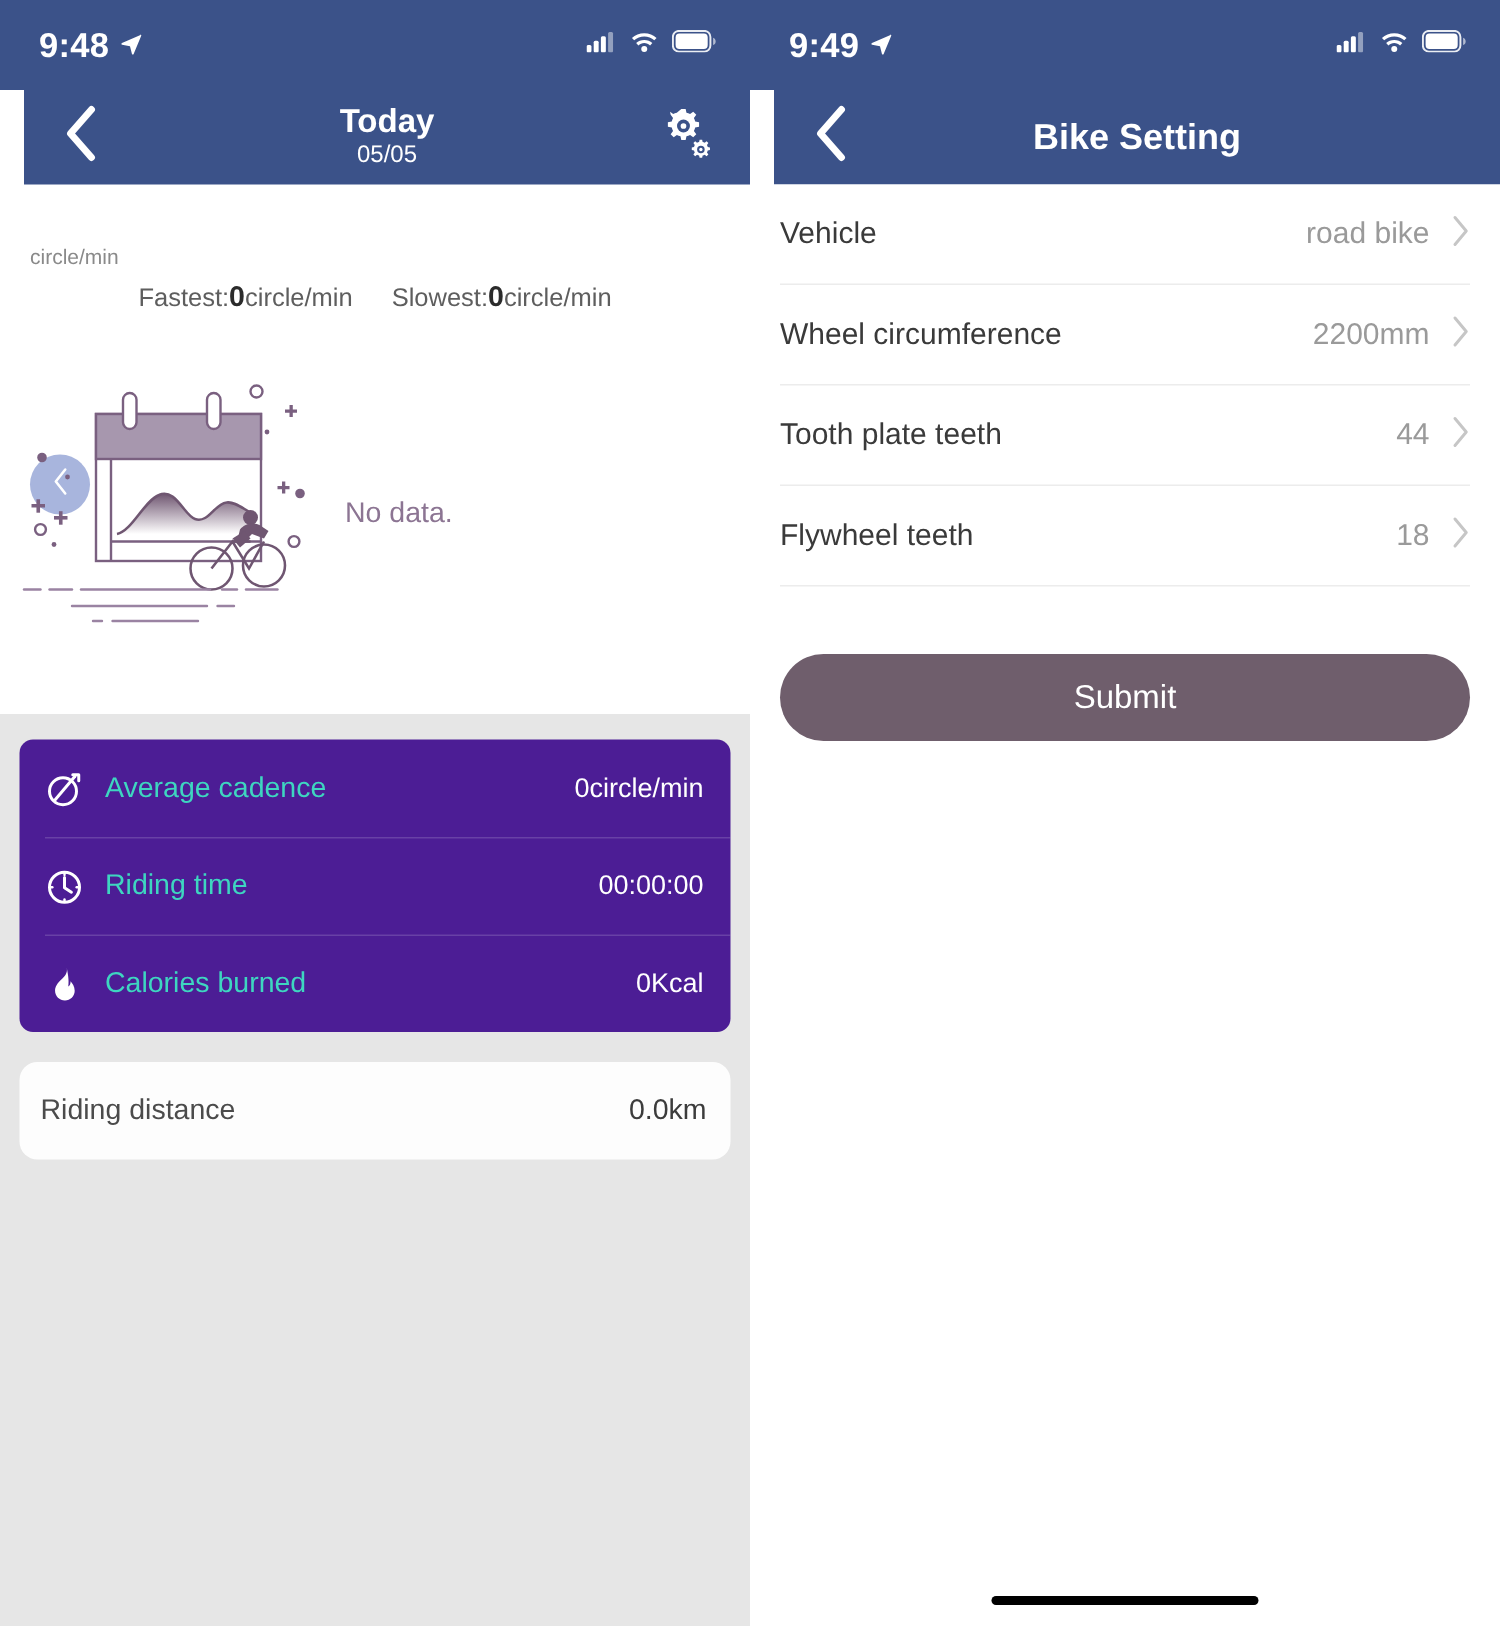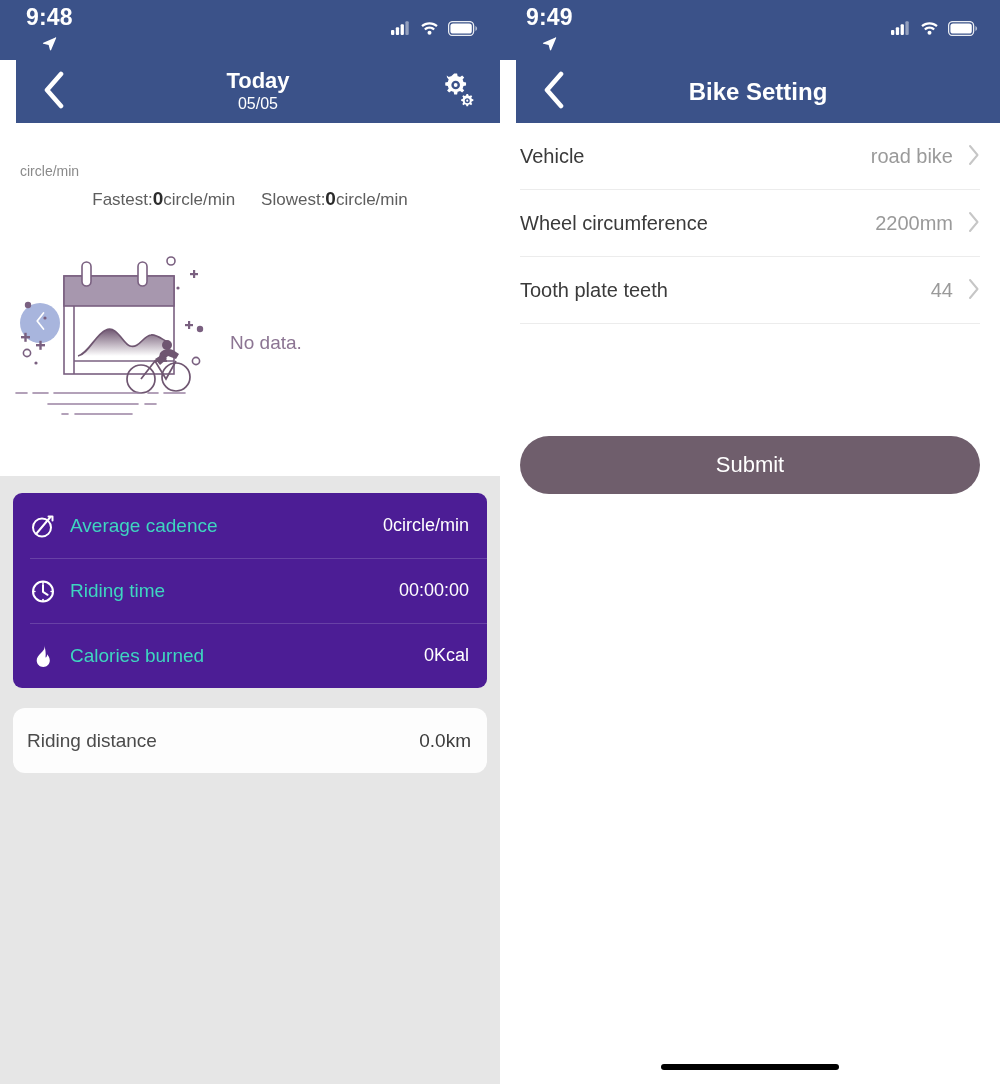--- a/index.html
+++ b/index.html
@@ -15,21 +15,21 @@
   .screens { display: flex; width: 1000px; height: 1084px; }
   .screen { width: 500px; height: 1084px; position: relative; overflow: hidden; }
 
   
   .statusbar {
     height: 60px; background: #3b5289;
     display: flex; align-items: center; justify-content: space-between;
     padding: 0 22px 0 26px; box-sizing: border-box;
     position: relative;
   }
-  .sb-left { display: flex; align-items: center; gap: 7px; flex-direction: column; }
+  .sb-left { display: flex; align-items: flex-end; gap: 7px; }
   .sb-time {
     color: #ffffff; font-size: 23px; font-weight: bold;
     letter-spacing: 0.2px; line-height: 1;
   }
   .sb-loc { display: block; }
   .sb-right { display: flex; align-items: center; gap: 9px; }
 
   
   .navbar {
     height: 63px; background: #3b5289;
@@ -439,20 +439,29 @@
       <div class="setting-row">
         <span class="set-label">Tooth plate teeth</span>
         <span class="set-val">44</span>
         <span>
           <svg width="13" height="22" viewBox="0 0 13 22">
               <path d="M3 2l7.5 9L3 20" fill="none" stroke="#c6c6c6" stroke-width="2" stroke-linecap="round" stroke-linejoin="round"></path>
             </svg>
         </span>
       </div>
 
+      <div class="setting-row">
+        <span class="set-label">Flywheel teeth</span>
+        <span class="set-val">18</span>
+        <span>
+          <svg width="13" height="22" viewBox="0 0 13 22">
+              <path d="M3 2l7.5 9L3 20" fill="none" stroke="#c6c6c6" stroke-width="2" stroke-linecap="round" stroke-linejoin="round"></path>
+            </svg>
+        </span>
+      </div>
 
       <button class="submit-btn">Submit</button>
 
       <div class="home-ind"></div>
     </div>
   </div>
 
 </div>
 
 </body></html>

